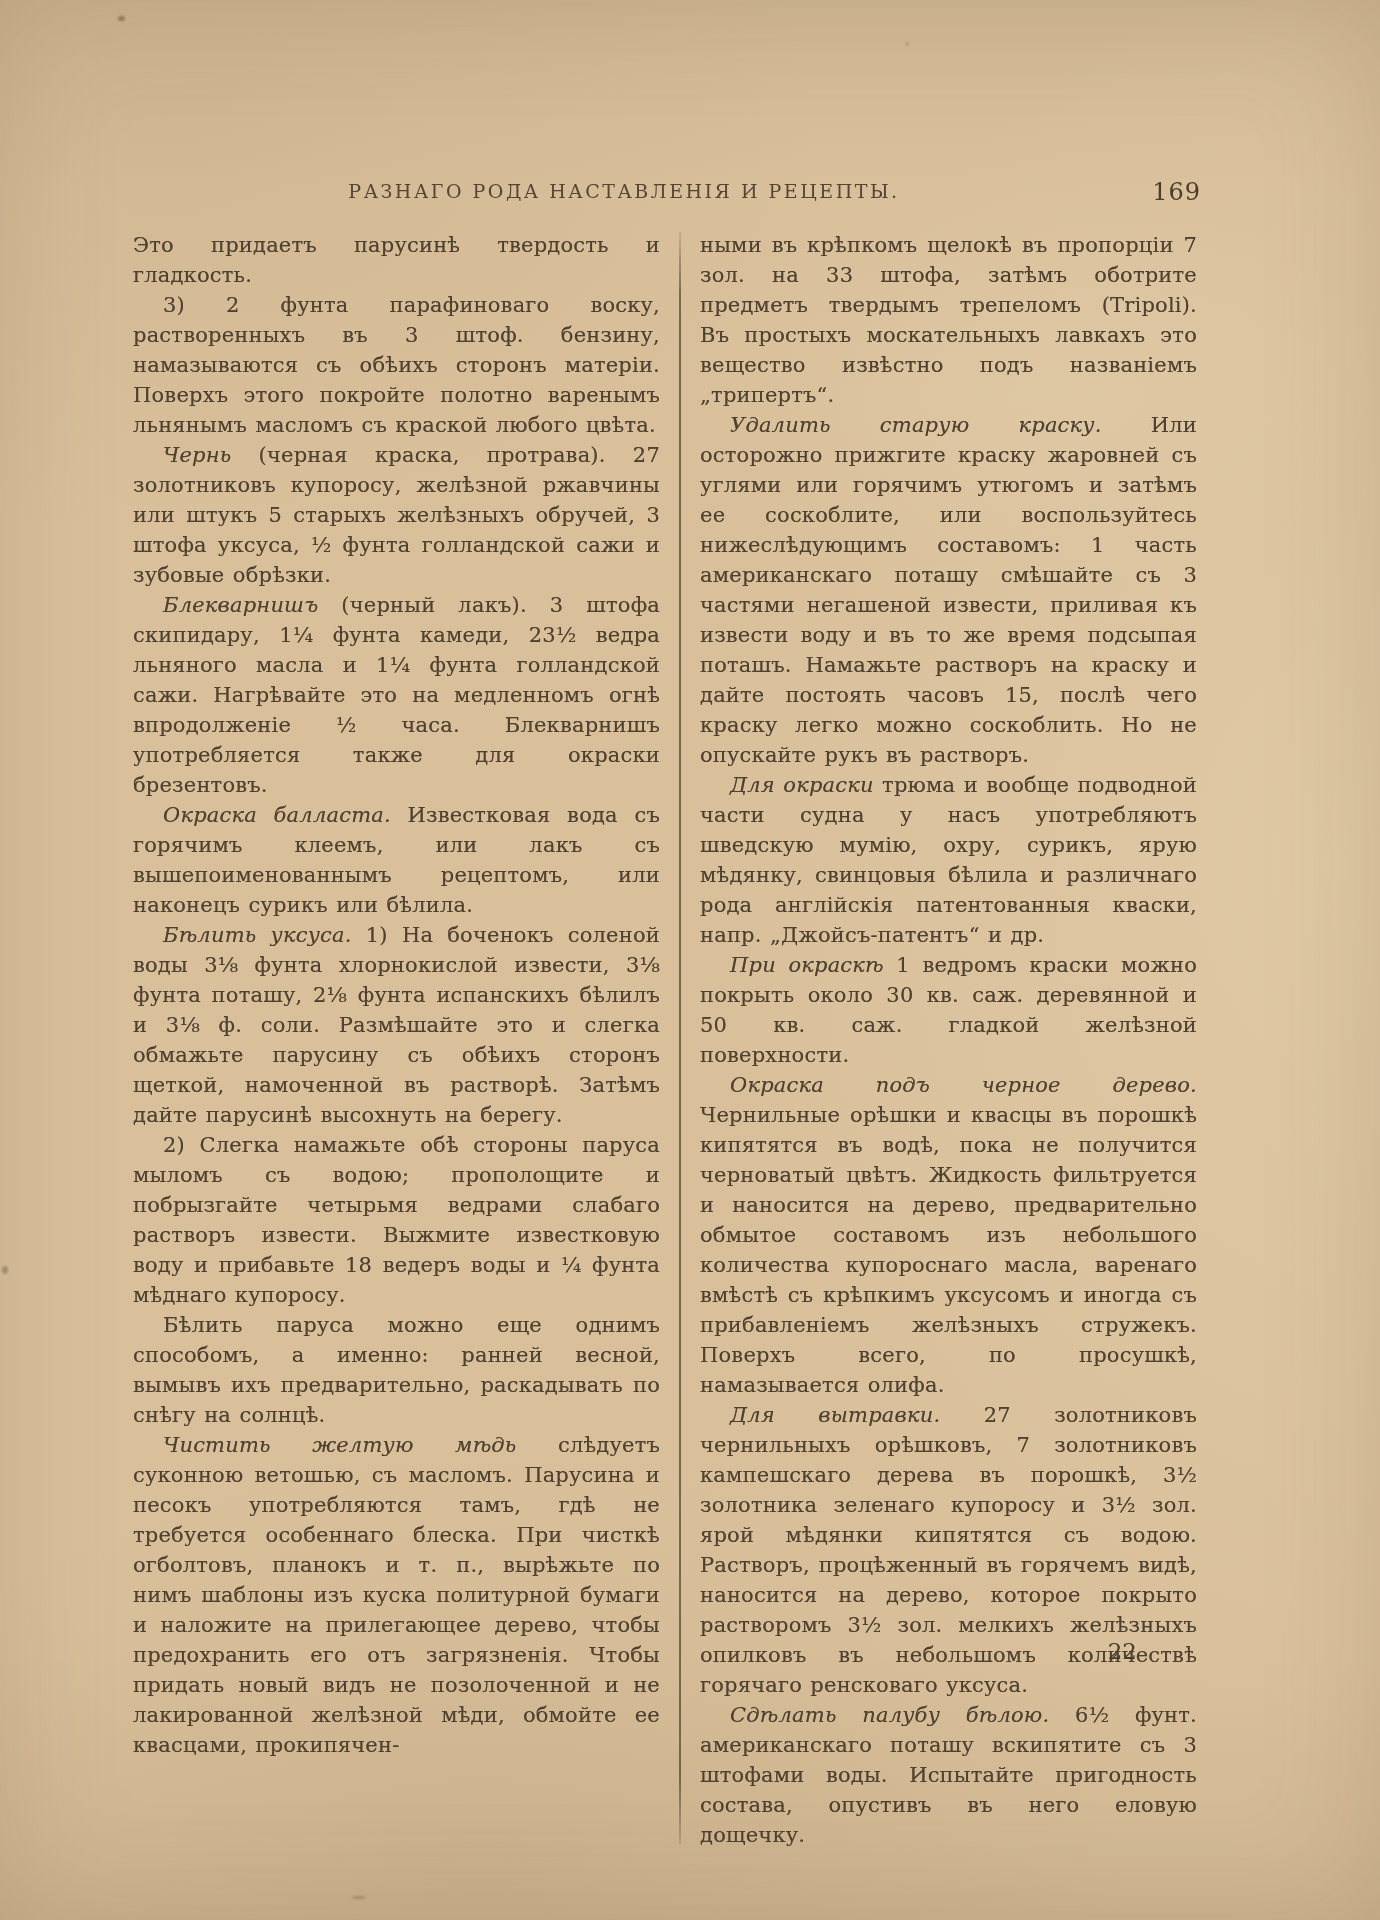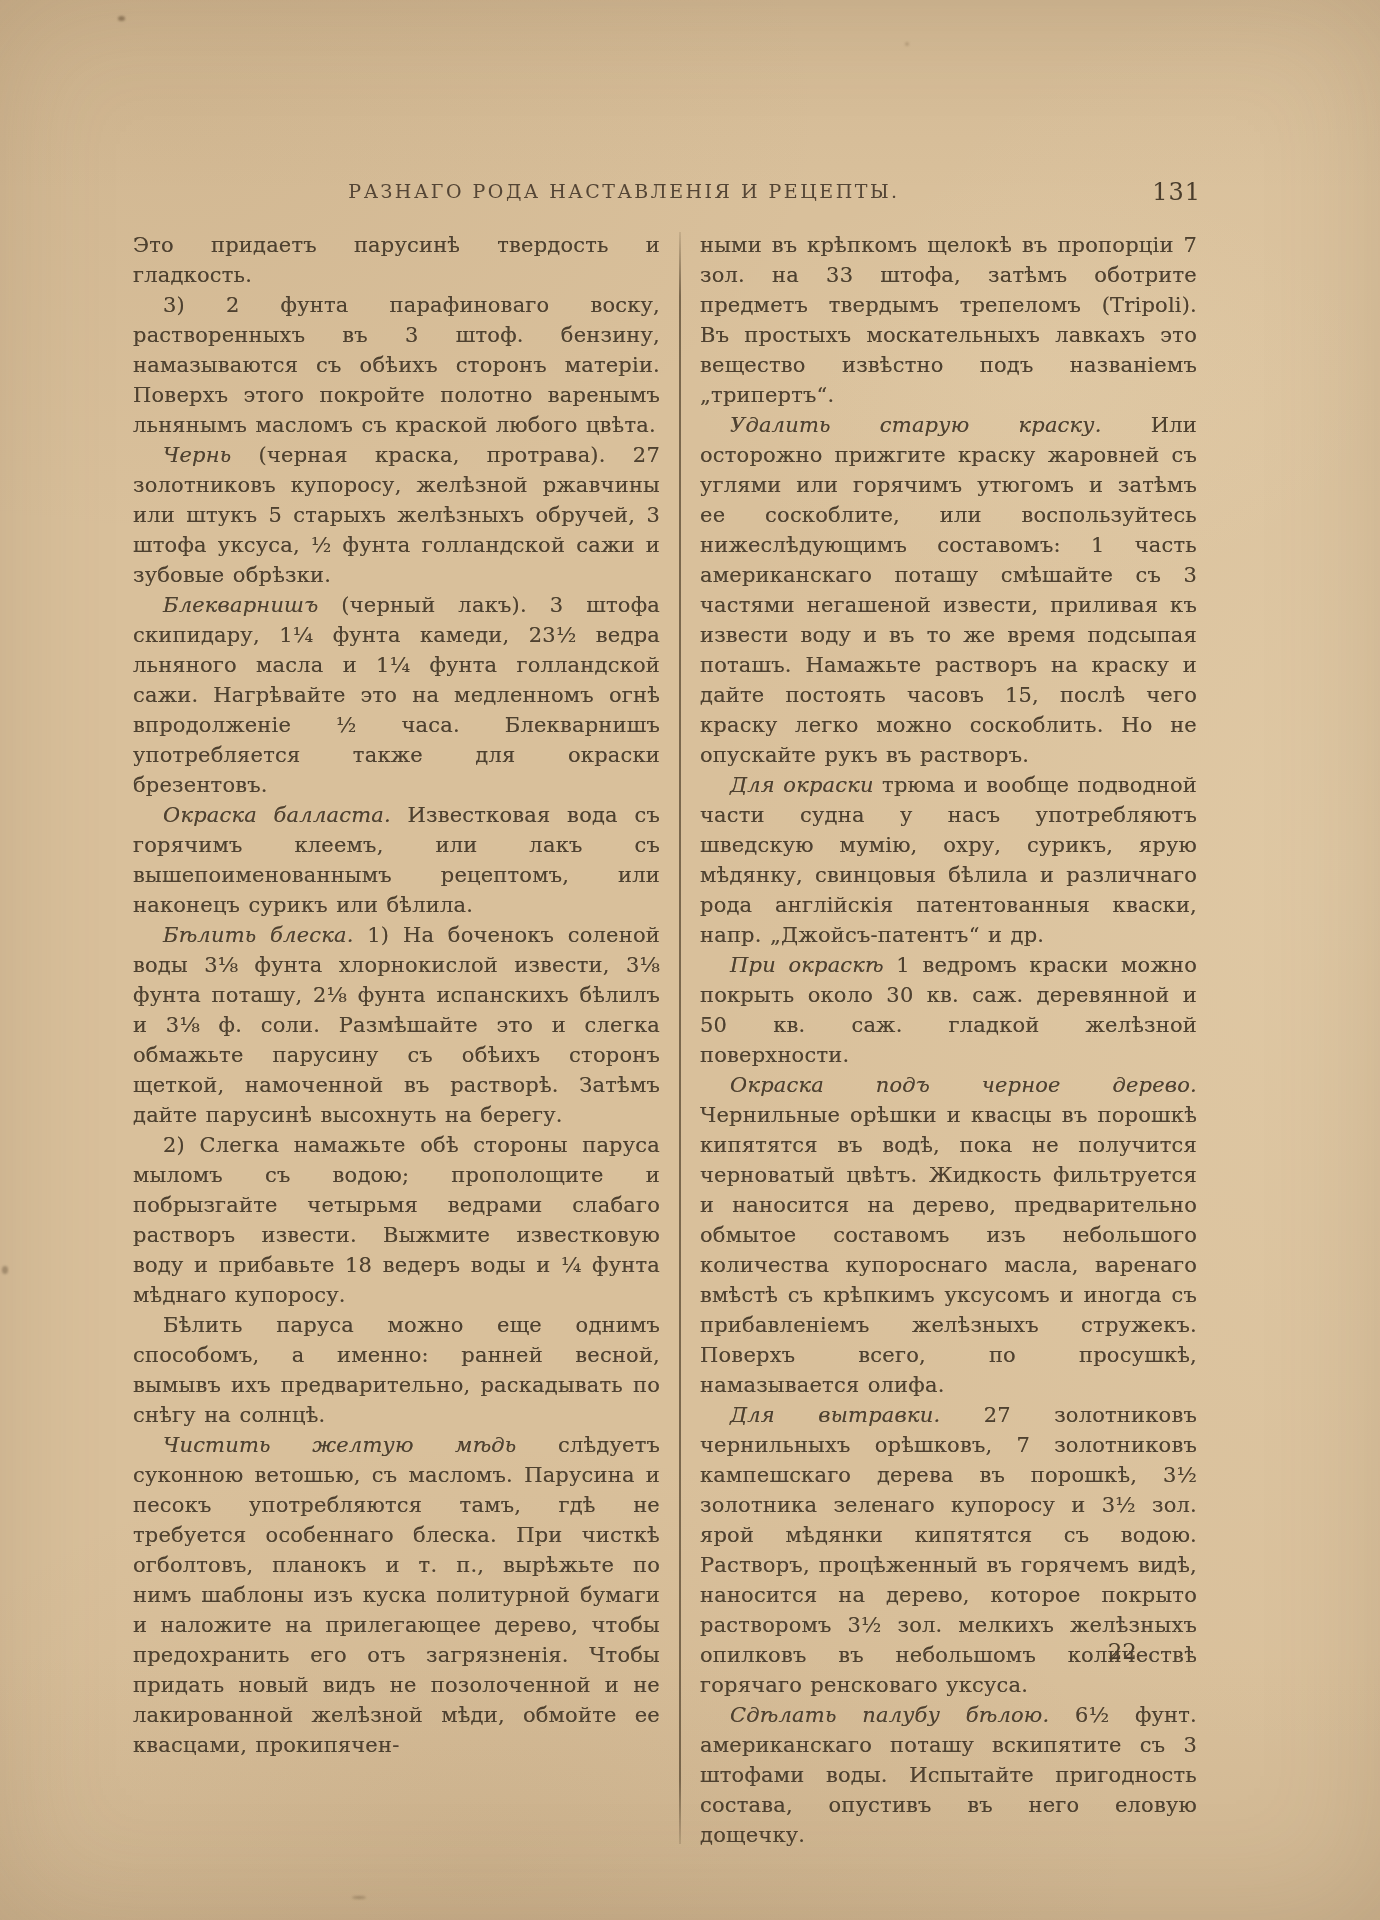--- a/index.html
+++ b/index.html
@@ -46,31 +46,31 @@
 <body>
 
 <div class="page">
   <div class="speck speck1"></div>
   <div class="speck speck2"></div>
   <div class="speck speck3"></div>
   <div class="speck speck4"></div>
 
   <div class="header">
     <span class="running-title">РАЗНАГО РОДА НАСТАВЛЕНІЯ И РЕЦЕПТЫ.</span>
-    <span class="page-number">131</span>
+    <span class="page-number">169</span>
   </div>
 
   <div class="text-block">
     <div class="column column-left" id="col-left">
         <p class="para no-indent"><span>Это придаетъ парусинѣ твердость и гладкость.</span></p>
         <p class="para"><span>3) 2 фунта парафиноваго воску, растворенныхъ въ 3 штоф. бензину, намазываются съ обѣихъ сторонъ матеріи. Поверхъ этого покройте полотно варенымъ льнянымъ масломъ съ краской любого цвѣта.</span></p>
         <p class="para"><span class="lead-italic">Чернь</span><span> (черная краска, протрава). 27 золотниковъ купоросу, желѣзной ржавчины или штукъ 5 старыхъ желѣзныхъ обручей, 3 штофа уксуса, ½ фунта голландской сажи и зубовые обрѣзки.</span></p>
         <p class="para"><span class="lead-italic">Блекварнишъ</span><span> (черный лакъ). 3 штофа скипидару, 1¼ фунта камеди, 23½ ведра льняного масла и 1¼ фунта голландской сажи. Нагрѣвайте это на медленномъ огнѣ впродолженіе ½ часа. Блекварнишъ употребляется также для окраски брезентовъ.</span></p>
         <p class="para"><span class="lead-italic">Окраска балласта.</span><span> Известковая вода съ горячимъ клеемъ, или лакъ съ вышепоименованнымъ рецептомъ, или наконецъ сурикъ или бѣлила.</span></p>
-        <p class="para"><span class="lead-italic">Бѣлить блеска.</span><span> 1) На боченокъ соленой воды 3⅛ фунта хлорнокислой извести, 3⅛ фунта поташу, 2⅛ фунта испанскихъ бѣлилъ и 3⅛ ф. соли. Размѣшайте это и слегка обмажьте парусину съ обѣихъ сторонъ щеткой, намоченной въ растворѣ. Затѣмъ дайте парусинѣ высохнуть на берегу.</span></p>
+        <p class="para"><span class="lead-italic">Бѣлить уксуса.</span><span> 1) На боченокъ соленой воды 3⅛ фунта хлорнокислой извести, 3⅛ фунта поташу, 2⅛ фунта испанскихъ бѣлилъ и 3⅛ ф. соли. Размѣшайте это и слегка обмажьте парусину съ обѣихъ сторонъ щеткой, намоченной въ растворѣ. Затѣмъ дайте парусинѣ высохнуть на берегу.</span></p>
         <p class="para"><span>2) Слегка намажьте обѣ стороны паруса мыломъ съ водою; прополощите и побрызгайте четырьмя ведрами слабаго растворъ извести. Выжмите известковую воду и прибавьте 18 ведеръ воды и ¼ фунта мѣднаго купоросу.</span></p>
         <p class="para"><span>Бѣлить паруса можно еще однимъ способомъ, а именно: ранней весной, вымывъ ихъ предварительно, раскадывать по снѣгу на солнцѣ.</span></p>
         <p class="para"><span class="lead-italic">Чистить желтую мѣдь</span><span> слѣдуетъ суконною ветошью, съ масломъ. Парусина и песокъ употребляются тамъ, гдѣ не требуется особеннаго блеска. При чисткѣ огболтовъ, планокъ и т. п., вырѣжьте по нимъ шаблоны изъ куска политурной бумаги и наложите на прилегающее дерево, чтобы предохранить его отъ загрязненія. Чтобы придать новый видъ не позолоченной и не лакированной желѣзной мѣди, обмойте ее квасцами, прокипячен-</span></p>
       </div>
     <div class="divider"></div>
     <div class="column column-right" id="col-right">
         <p class="para no-indent"><span>ными въ крѣпкомъ щелокѣ въ пропорціи 7 зол. на 33 штофа, затѣмъ оботрите предметъ твердымъ трепеломъ (Tripoli). Въ простыхъ москательныхъ лавкахъ это вещество извѣстно подъ названіемъ „трипертъ“.</span></p>
         <p class="para"><span class="lead-italic">Удалить старую краску.</span><span> Или осторожно прижгите краску жаровней съ углями или горячимъ утюгомъ и затѣмъ ее соскоблите, или воспользуйтесь нижеслѣдующимъ составомъ: 1 часть американскаго поташу смѣшайте съ 3 частями негашеной извести, приливая къ извести воду и въ то же время подсыпая поташъ. Намажьте растворъ на краску и дайте постоять часовъ 15, послѣ чего краску легко можно соскоблить. Но не опускайте рукъ въ растворъ.</span></p>
         <p class="para"><span class="lead-italic">Для окраски</span><span> трюма и вообще подводной части судна у насъ употребляютъ шведскую мумію, охру, сурикъ, ярую мѣдянку, свинцовыя бѣлила и различнаго рода англійскія патентованныя кваски, напр. „Джойсъ-патентъ“ и др.</span></p>
         <p class="para"><span class="lead-italic">При окраскѣ</span><span> 1 ведромъ краски можно покрыть около 30 кв. саж. деревянной и 50 кв. саж. гладкой желѣзной поверхности.</span></p>

